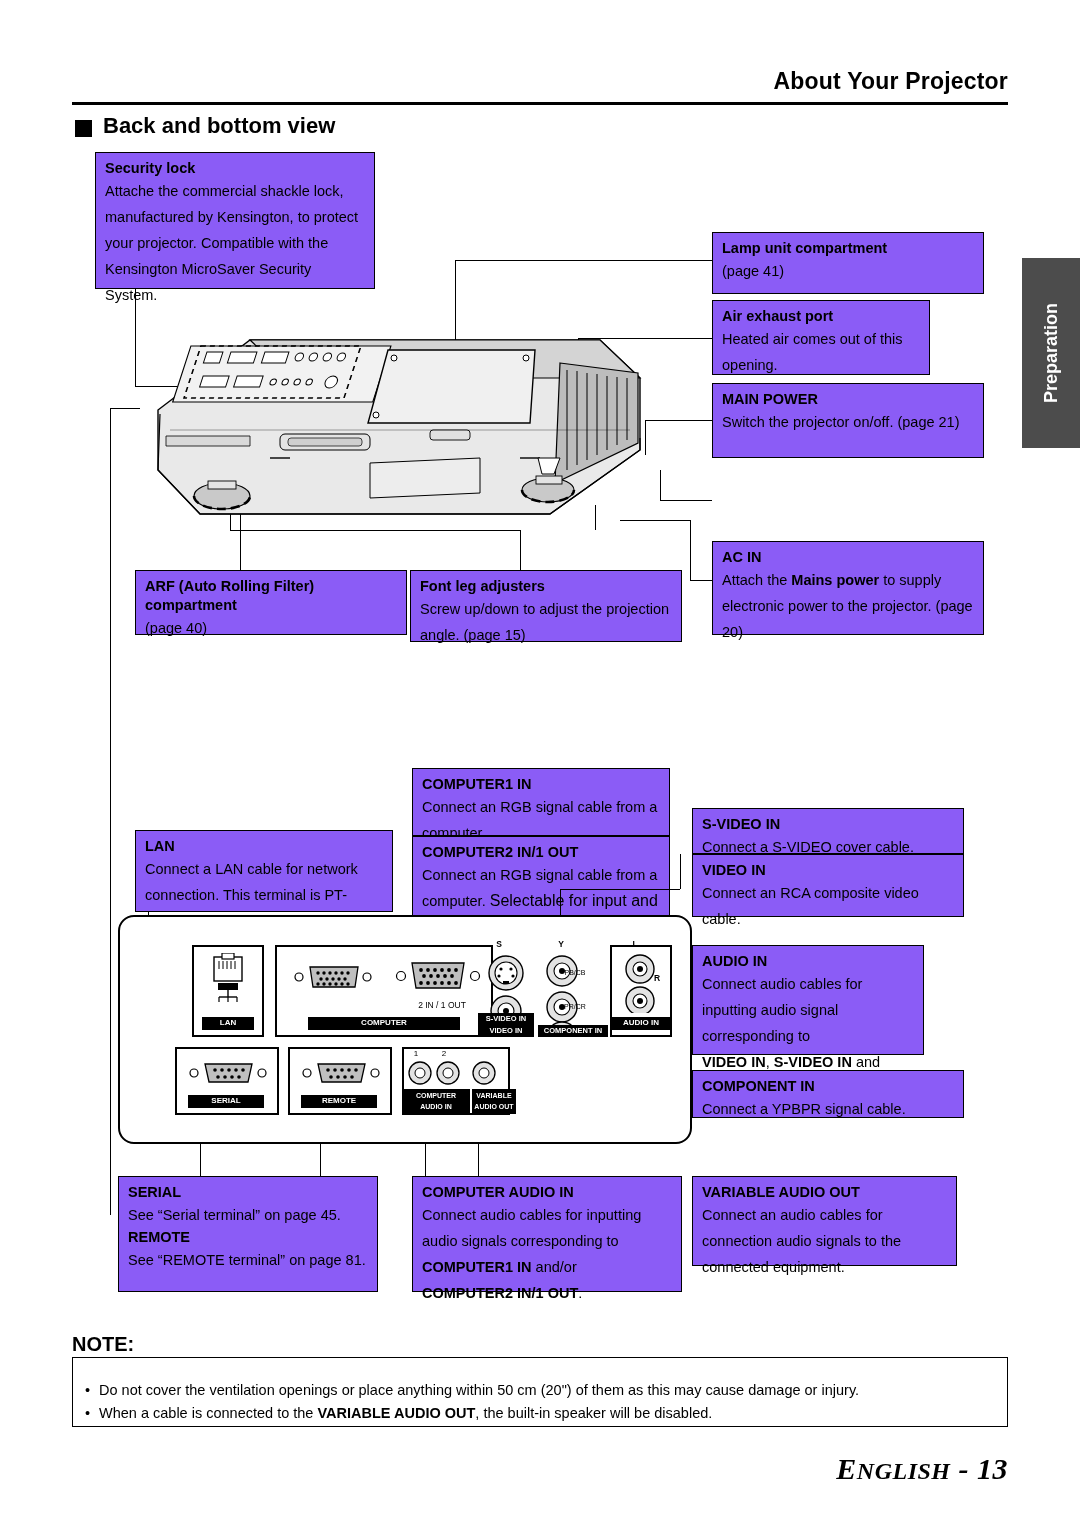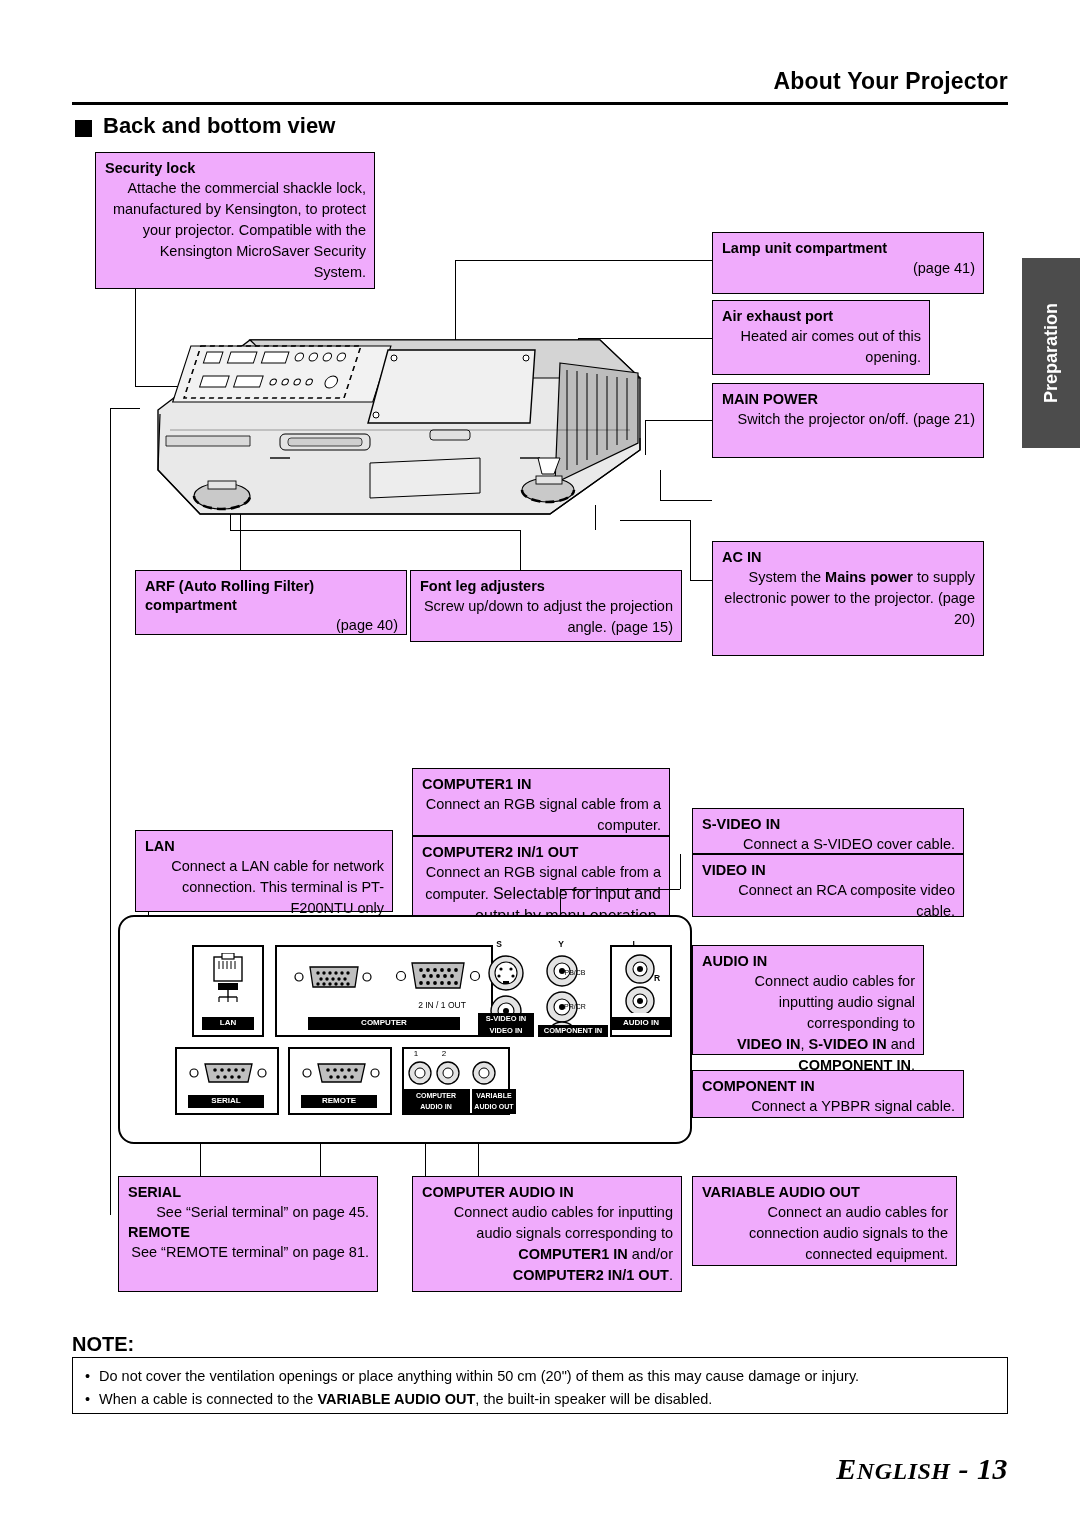--- a/index.html
+++ b/index.html
@@ -33,25 +33,25 @@
     background:#4c4c4c;
   }
   .sidetab span {
     position:absolute; left:50%; top:50%;
     transform:translate(-50%,-50%) rotate(-90deg);
     white-space:nowrap; color:#fff; font-size:18px; font-weight:bold;
   }
 
   
   .box {
-    position:absolute; border:1px solid #000; background:#f0abfc;
+    position:absolute; border:1px solid #000; background:#8b5cf6;
     box-sizing:border-box; padding:6px 8px 7px 9px;
   }
   .box .t { font-size:14.5px; font-weight:bold; line-height:19px; }
-  .box .b { font-size:14.5px; line-height:21px;text-align:right; }
+  .box .b { font-size:14.5px; line-height:26px; }
   .box .b b { font-weight:bold; }
 
   
   .ln { position:absolute; background:#000; }
   .lnh { height:1px; }
   .lnv { width:1px; }
 
   
   .illus { position:absolute; left:130px; top:318px; width:540px; height:250px; }
 
@@ -63,22 +63,22 @@
   .pblk { position:absolute; border:2px solid #000; background:#fff; box-sizing:border-box; }
   .plabel {
     position:absolute; background:#000; color:#fff; font-size:8px; font-weight:bold;
     text-align:center; letter-spacing:0px; line-height:11px;
   }
   .ptext { position:absolute; font-size:8.5px; text-align:center; }
 
   
   .note-title { position:absolute; left:72px; top:1333px; font-size:20px; font-weight:bold; }
   .note-box {
-    position:absolute; left:72px; top:1357px; width:936px; height:57px;
-    border:1px solid #000; box-sizing:border-box; padding:7px 12px;
+    position:absolute; left:72px; top:1357px; width:936px; height:70px;
+    border:1px solid #000; box-sizing:border-box; padding:21px 12px;
   }
   .note-line { font-size:14.5px; line-height:23px; }
   .note-line b { font-weight:bold; }
   .bullet { display:inline-block; width:14px; }
 
   
   .footer {
     position:absolute; right:72px; top:1452px;
     font-family:"Liberation Serif", serif;
     font-size:30px; font-style:italic; font-weight:bold; letter-spacing:0.5px;
@@ -124,23 +124,23 @@
   <div class="box" style="left:712px; top:383px; width:272px; height:75px;">
     <div class="t">MAIN POWER</div>
     <div class="b">Switch the projector on/off. (page 21)</div>
   </div>
   <div class="ln lnh" style="left:645px; top:420px; width:67px;"></div>
   <div class="ln lnv" style="left:645px; top:420px; height:35px;"></div>
 
   <div class="ln lnh" style="left:660px; top:500px; width:52px;"></div>
   <div class="ln lnv" style="left:660px; top:470px; height:30px;"></div>
 
-  <div class="box" style="left:712px; top:541px; width:272px; height:115px;">
+  <div class="box" style="left:712px; top:541px; width:272px; height:94px;">
     <div class="t">AC IN</div>
-    <div class="b"><span>System the </span><b>Mains power</b><span> to supply electronic power to the projector. (page 20)</span></div>
+    <div class="b"><span>Attach the </span><b>Mains power</b><span> to supply electronic power to the projector. (page 20)</span></div>
   </div>
   <div class="ln lnh" style="left:690px; top:580px; width:22px;"></div>
   <div class="ln lnv" style="left:690px; top:520px; height:60px;"></div>
   <div class="ln lnh" style="left:620px; top:520px; width:70px;"></div>
 
   <div class="box" style="left:135px; top:570px; width:272px; height:65px;">
     <div class="t">ARF (Auto Rolling Filter)</div>
     <div class="t">compartment</div>
     <div class="b">(page 40)</div>
   </div>

